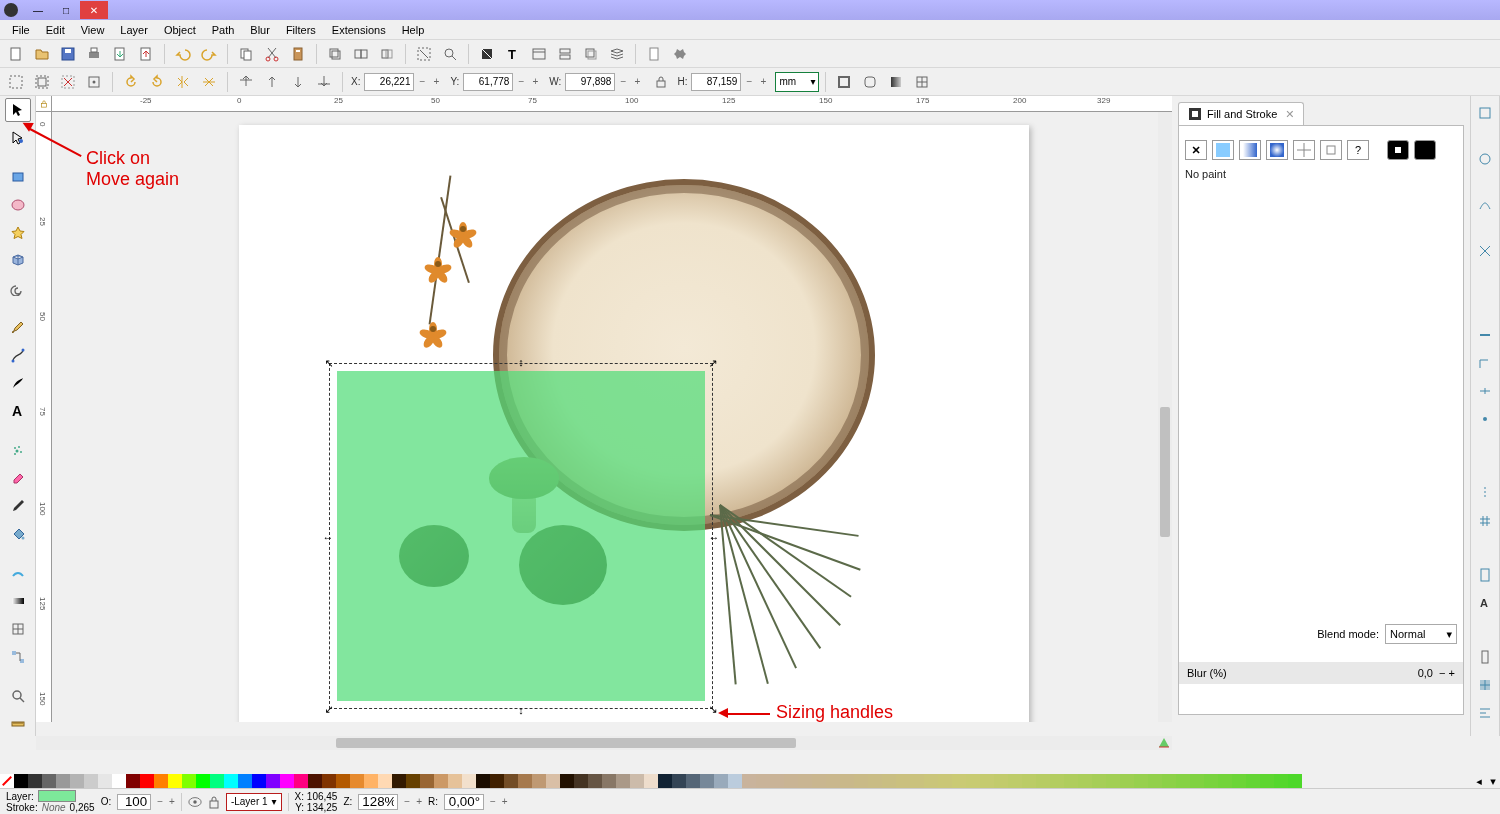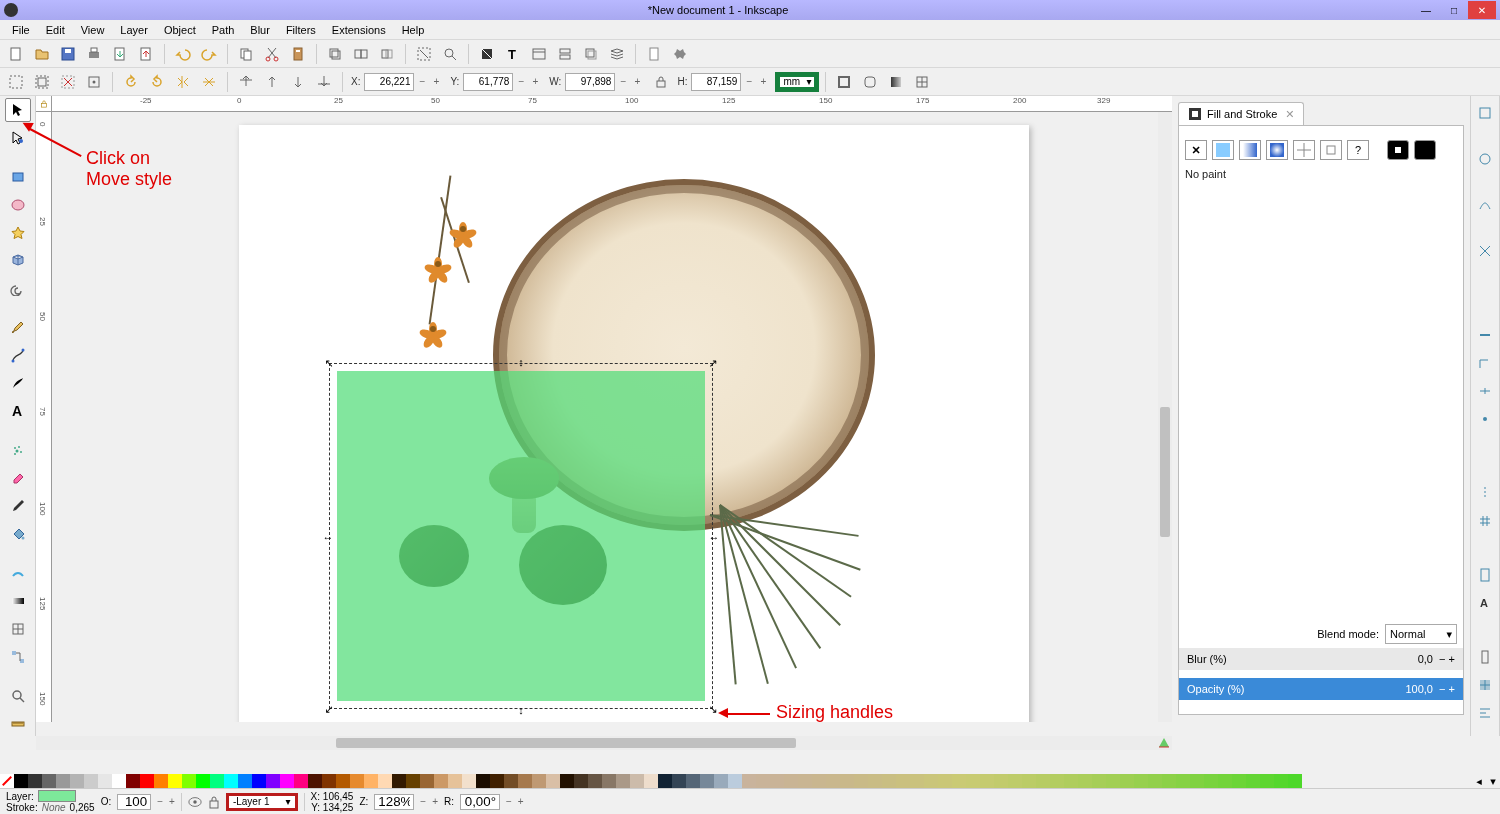--- a/index.html
+++ b/index.html
@@ -18,21 +18,21 @@
 .menubar .menuitem { padding: 2px 8px; cursor: default; }
 
 
 .toolbar { height: 28px; background: #f0f0f0; display: flex; align-items: center; padding: 0 4px; border-bottom: 1px solid #d8d8d8; gap: 2px; }
 .toolbtn { width: 24px; height: 22px; display: flex; align-items: center; justify-content: center; border: 1px solid transparent; border-radius: 2px; }
 .toolsep { width: 1px; height: 20px; background: #ccc; margin: 0 4px; }
 .coord-label { font-size: 10px; color: #333; margin: 0 2px; }
 .coord-input { width: 50px; height: 18px; border: 1px solid #aaa; background: #fff; font-size: 10px; padding: 0 3px; text-align: right; }
 .spinbtns { display:flex; gap:2px; margin-right:4px;}
 .spinb { width:12px; height:16px; display:flex;align-items:center;justify-content:center;font-size:10px;color:#666;}
-.unit-sel { width: 44px; height: 20px; border: 5px solid #15803d; background: #fff; font-size: 10px; display:flex;align-items:center;justify-content:space-between;padding:0 3px;}
+.unit-sel { width: 44px; height: 20px; border: 1px solid #15803d; background: #fff; font-size: 10px; display:flex;align-items:center;justify-content:space-between;padding:0 3px;}
 
 
 .ruler-h { height: 16px; background: #fff; border-bottom: 1px solid #999; position: relative; font-size: 8px; }
 .ruler-h .tick { position: absolute; top: 0; color: #555; }
 
 
 .main { display: flex; height: 640px; }
 .toolbox-left { width: 36px; background: #f0f0f0; display: flex; flex-direction: column; align-items: center; padding-top: 2px; gap: 4px; border-right: 1px solid #d0d0d0; }
 .toolbox-left .tb { width: 26px; height: 24px; display: flex; align-items: center; justify-content: center; border: 1px solid transparent; border-radius: 2px; }
 .toolbox-left .tb.active { background: #fff; border-color: #888; }
@@ -54,21 +54,21 @@
 .subtabs { display:flex;gap:14px;border-bottom:1px solid #ddd;padding:4px 2px 6px;}
 .subtab { display:flex;align-items:center;gap:4px;font-size:11px;color:#333;padding-bottom:3px;}
 .subtab.active { border-bottom:2px solid #3a8ad8;}
 .swatch-row { display:flex;gap:5px;margin-top:8px;}
 .swatch { width:22px;height:20px;border:1px solid #999;display:flex;align-items:center;justify-content:center;background:#fff;font-size:11px;}
 .swatch.x{font-weight:bold;}
 .nopaint { margin-top:8px;font-size:11px;color:#222;}
 .blend-row{position:absolute;bottom:70px;left:6px;right:6px;display:flex;justify-content:flex-end;align-items:center;gap:6px;font-size:11px;}
 .blend-sel{width:72px;height:20px;border:1px solid #aaa;background:#fff;display:flex;align-items:center;justify-content:space-between;padding:0 4px;}
 .slider-row{position:absolute;left:0;right:0;height:22px;display:flex;align-items:center;justify-content:space-between;padding:0 8px;font-size:11px;}
-.blur-row{bottom:44px;background:#e8e8e8;gap:32px;}
+.blur-row{bottom:30px;background:#e8e8e8;gap:32px;}
 .op-row{bottom:14px;background:#3a8ad8;color:#fff;}
 
 
 .wood{position:absolute;left:260px;top:60px;width:370px;height:340px;}
 .wood .ring{position:absolute;border-radius:50%;}
 .wood .r1{left:0;top:0;width:370px;height:340px;background:radial-gradient(ellipse at 50% 48%, #f3e9d6 0%, #efe3cc 50%, #bfa27a 78%, #8a6d4a 88%, #6e5238 98%);box-shadow: inset 0 0 0 8px rgba(110,82,56,0.5);}
 .wood .bark{position:absolute;inset:-6px;border-radius:50%;border:10px solid #7d5f41;filter:blur(0.5px);} 
 .greensel{position:absolute;left:98px;top:246px;width:368px;height:330px;background:rgba(82,220,120,0.72);}
 .selborder{position:absolute;left:90px;top:238px;width:384px;height:346px;border:1px dashed #333;}
 .handle{position:absolute;width:10px;height:10px;display:flex;align-items:center;justify-content:center;font-size:11px;color:#000;}
@@ -94,31 +94,30 @@
 .palette .none{width:14px;height:14px;background:#fff;position:relative;}
 .palette .none::after{content:"";position:absolute;left:1px;top:6px;width:12px;height:2px;background:red;transform:rotate(-45deg);}
 .palette .c{height:14px;flex:0 0 auto;}
 .palette .arrow{width:14px;display:flex;align-items:center;justify-content:center;background:#f0f0f0;}
 
 
 .statusbar{position:absolute;left:0;right:0;bottom:0;height:26px;background:#f0f0f0;border-top:1px solid #ccc;display:flex;align-items:center;padding:0 6px;gap:6px;font-size:10px;}
 .fill-sw{width:38px;height:12px;background:#7de89a;border:1px solid #888;}
 .stat-sep{width:1px;height:18px;background:#ccc;}
 .stat-field{width:50px;height:16px;border:1px solid #aaa;background:#fff;padding:0 3px;text-align:right;}
-.layer-sel{height:18px;border:3px solid #b91c1c;background:#fff;padding:0 4px;display:flex;align-items:center;gap:16px;}
+.layer-sel{height:18px;border:1px solid #b91c1c;background:#fff;padding:0 4px;display:flex;align-items:center;gap:4px;}
 
 svg{display:block;}
 .ico{width:16px;height:16px;}
 </style>
 </head>
 <body>
 
 <div class="titlebar">
   <div class="logo"></div>
-  <div class="title">*New document 1 - Inkscape</div>
   <div class="winbtns">
     <div class="winbtn">—</div>
     <div class="winbtn">□</div>
     <div class="winbtn close">✕</div>
   </div>
 </div>
 
 <div class="menubar">
   <div class="menuitem">File</div>
   <div class="menuitem">Edit</div>
@@ -729,24 +728,20 @@
         <span>Blend mode:</span>
         <div class="blend-sel">
             <span>Normal</span>
             <span>▾</span>
           </div>
       </div>
       <div class="slider-row blur-row">
         <span>Blur (%)</span>
         <span><span>0,0</span>&nbsp;&nbsp;<span>−&nbsp;+</span></span>
       </div>
-      <div class="slider-row op-row">
-        <span>Opacity (%)</span>
-        <span><span>100,0</span>&nbsp;&nbsp;<span>−&nbsp;+</span></span>
-      </div>
     </div>
   </div>
 
   <div class="snap-col">
     <div class="sb">
         <svg class="ico" viewBox="0 0 16 16">
           <rect x="3" y="3" width="10" height="10" fill="none" stroke="#48a"></rect>
         </svg>
       </div>
     <div style="height:12px"></div>
@@ -825,21 +820,21 @@
     <div class="sb">
         <svg class="ico" viewBox="0 0 16 16">
           <path d="M3 4h10M3 8h6M3 12h10" stroke="#48a"></path>
         </svg>
       </div>
   </div>
 </div>
 
 <div class="anno" style="left:86px;top:148px;">
   <div>Click on</div>
-  <div>Move style</div>
+  <div>Move again</div>
 </div>
 <div class="arrow-line" style="left:30px;top:128px;width:58px;transform:rotate(28deg);"></div>
 <div class="arrow-head" style="left:22px;top:120px;transform:rotate(28deg);"></div>
 
 <div class="anno" style="left:776px;top:702px;">Sizing handles</div>
 <div class="arrow-line" style="left:726px;top:713px;width:44px;"></div>
 <div class="arrow-head" style="left:718px;top:708px;"></div>
 
 <div class="palette">
   <div class="none"></div>

